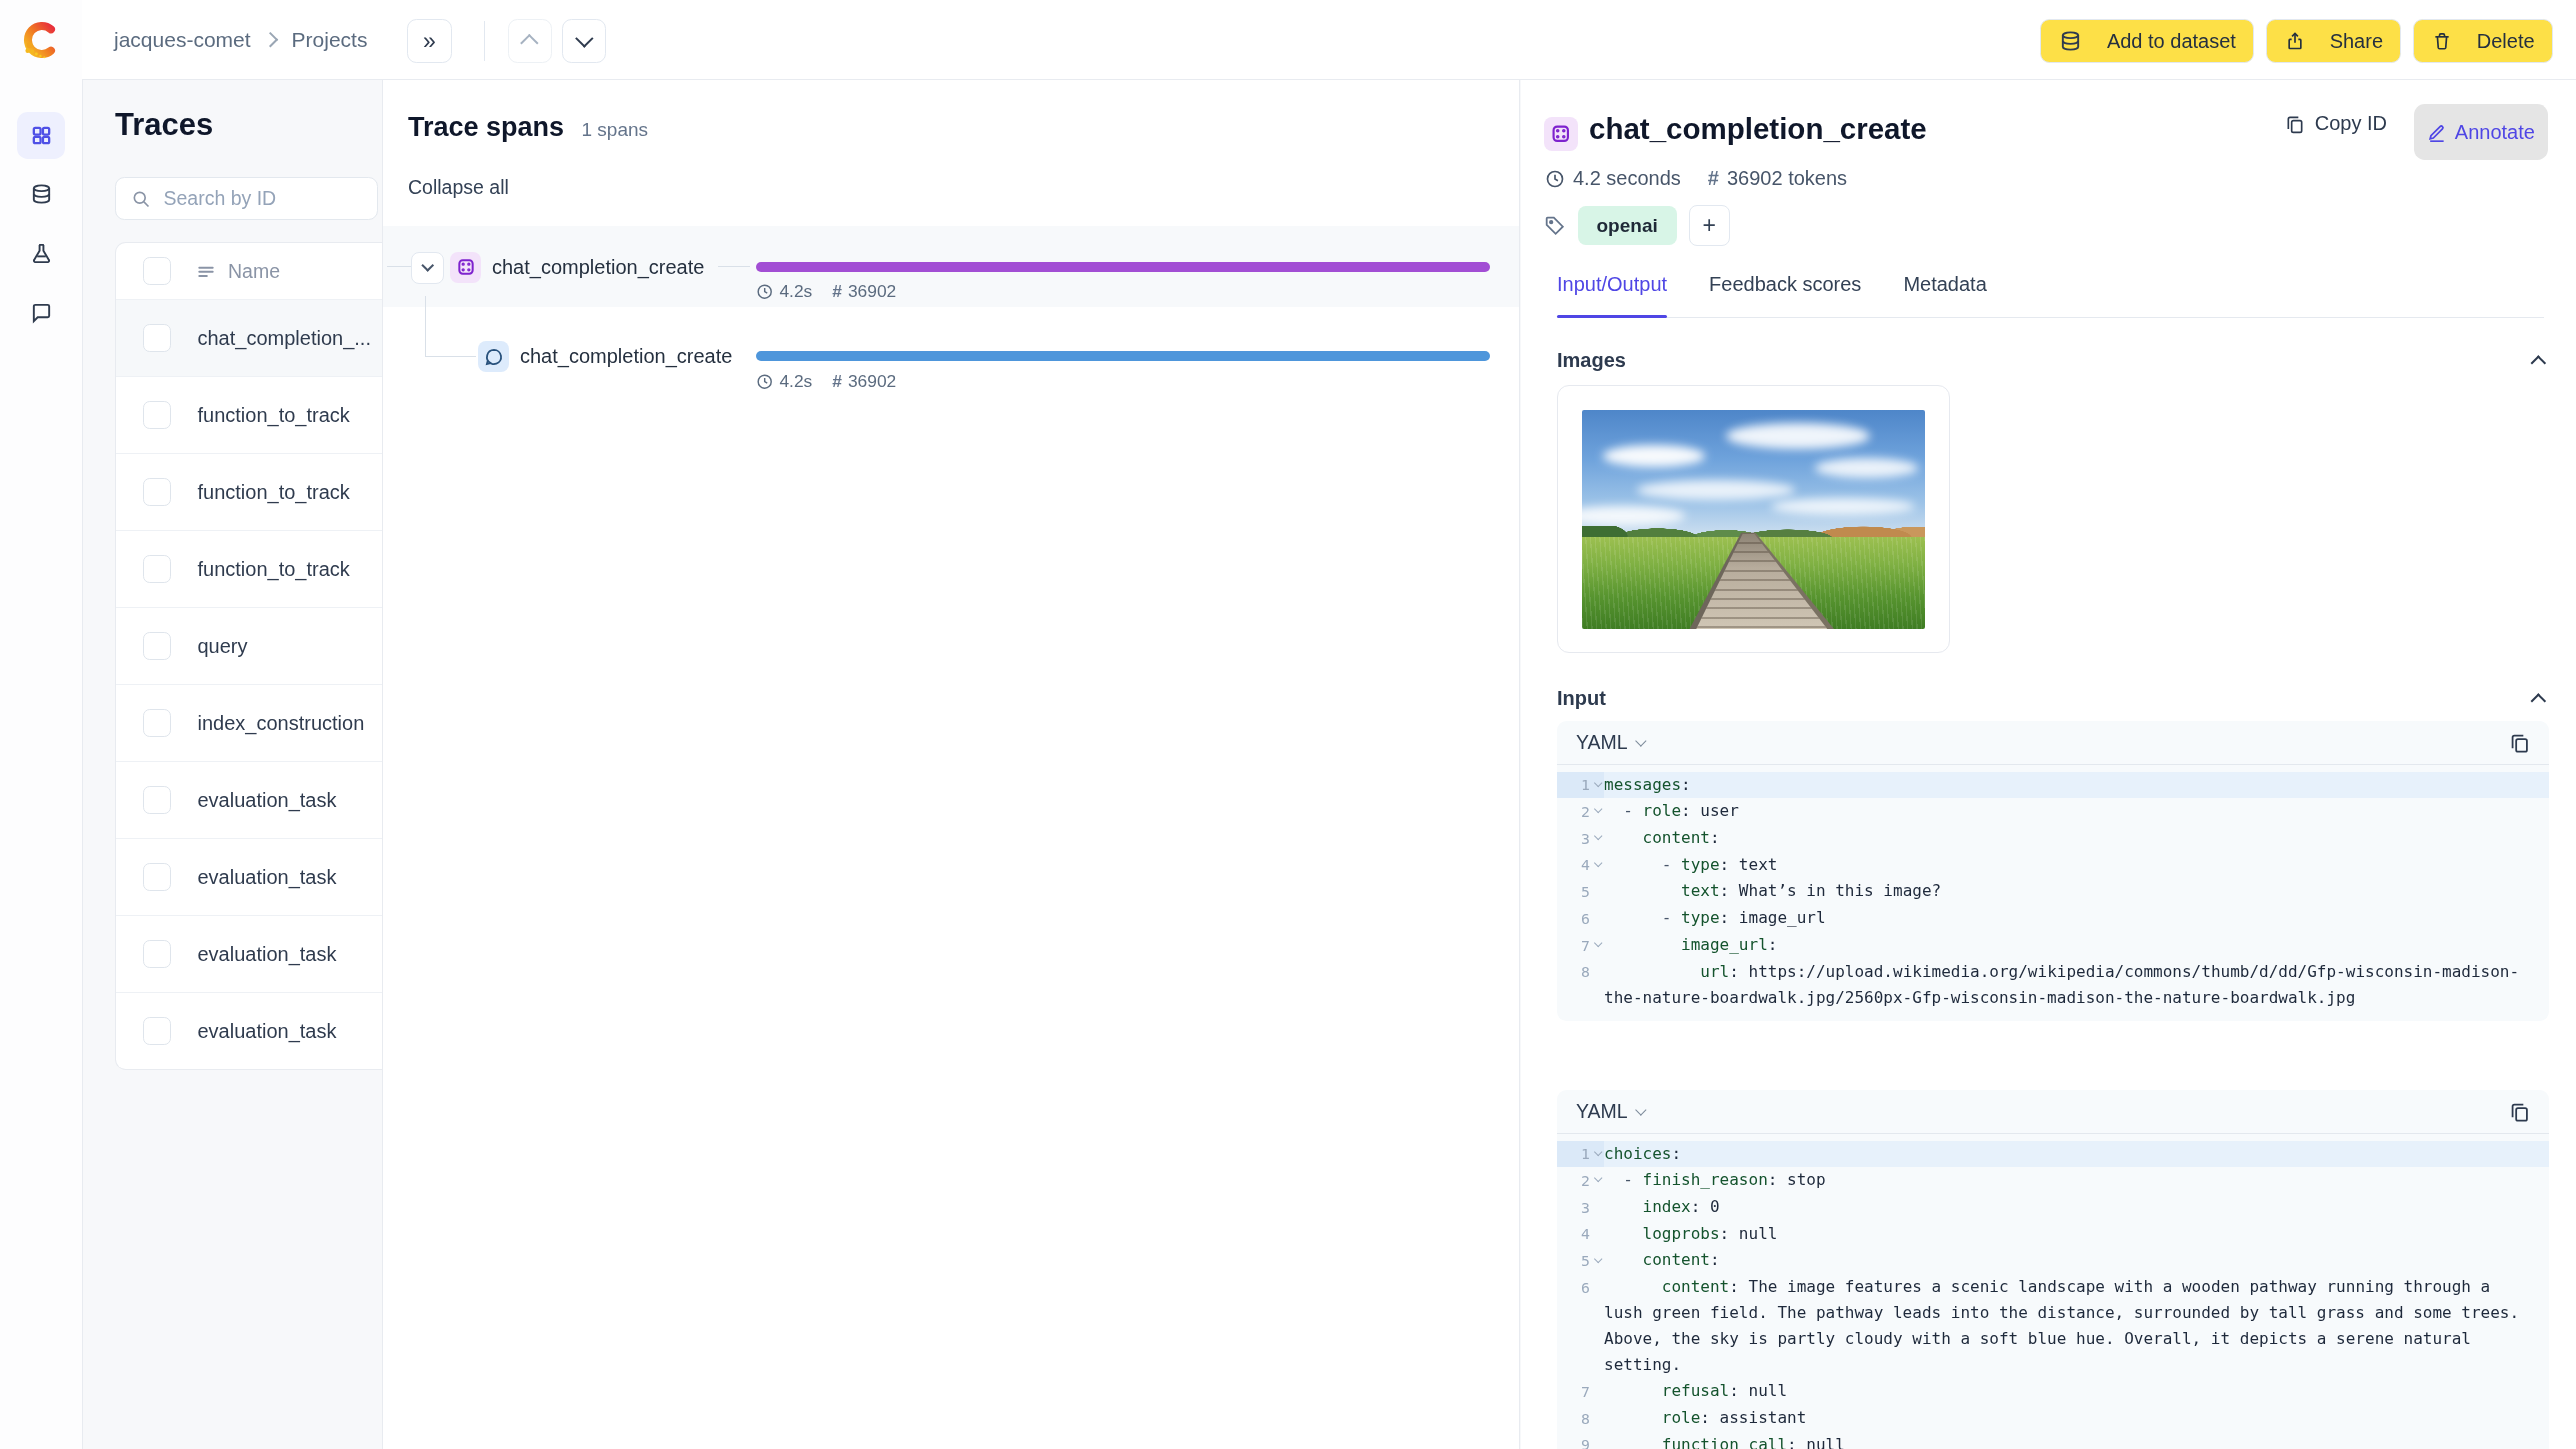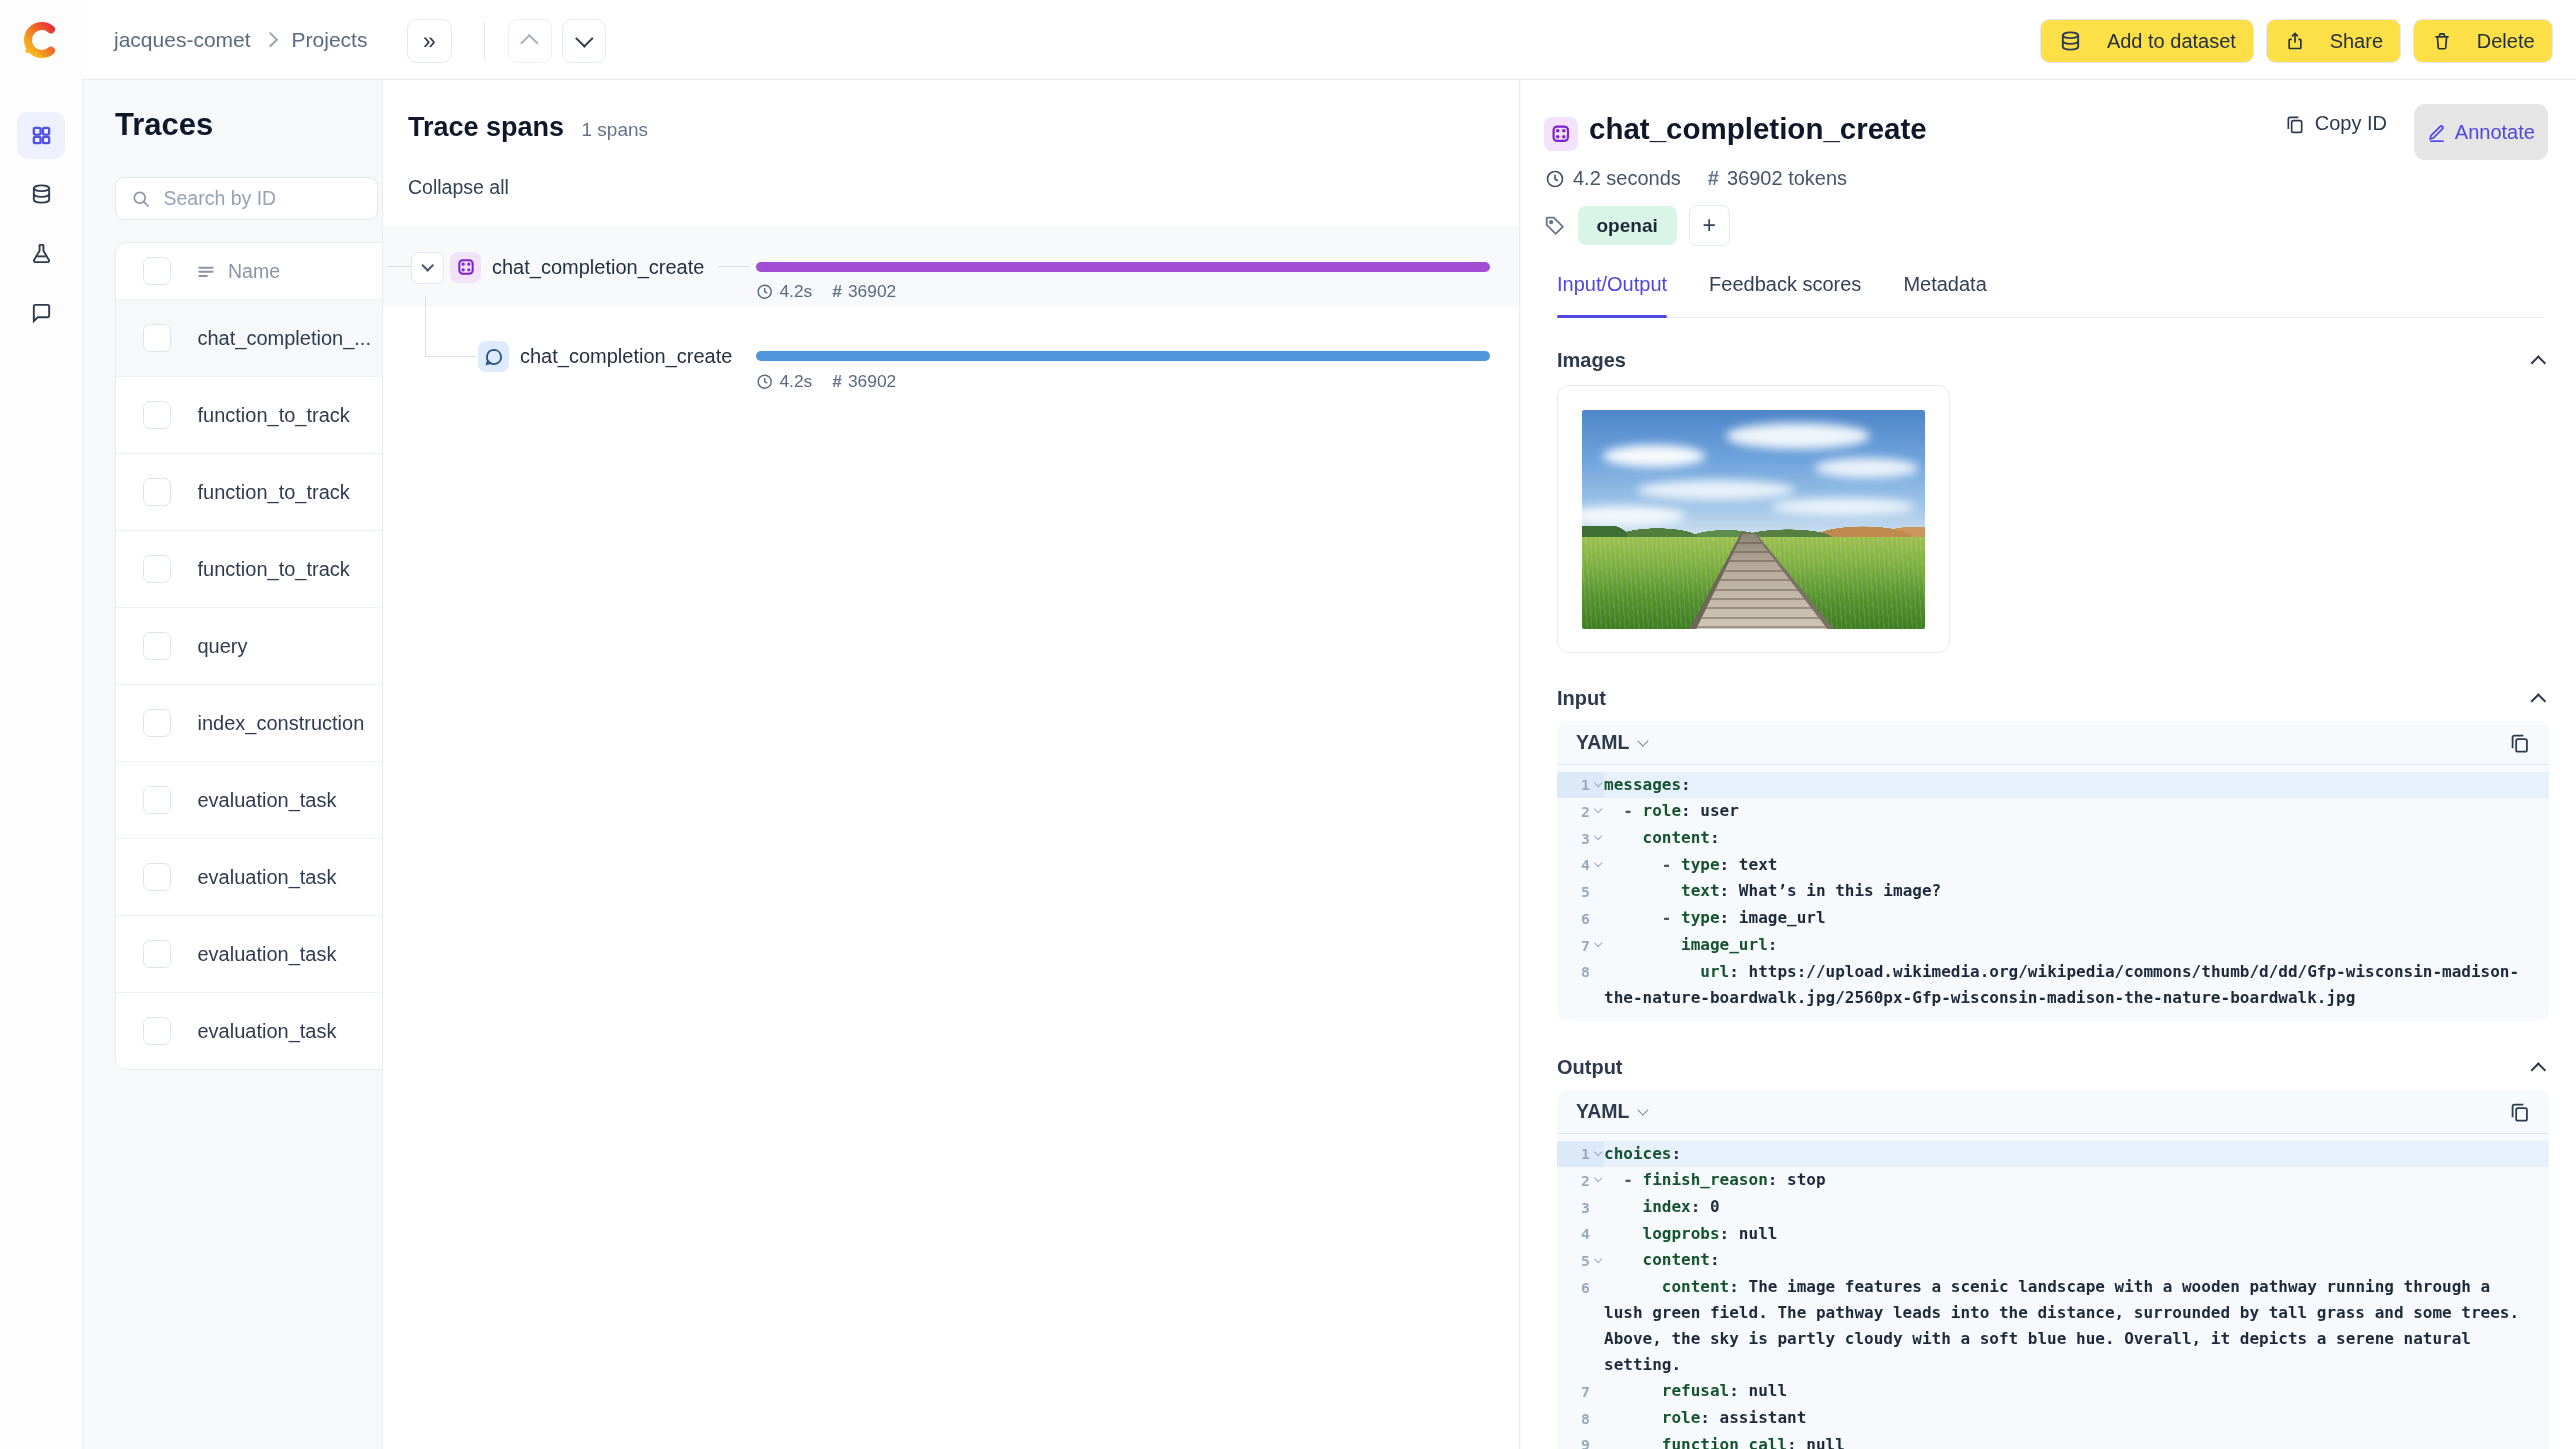--- a/index.html
+++ b/index.html
@@ -109,21 +109,21 @@
       radial-gradient(ellipse 87px 20px at 82% 58%,#C08A4E 55%,transparent 56%),
       radial-gradient(ellipse 60px 17.4px at 97% 52%,#C9975C 55%,transparent 56%);}
   .grass{position:absolute;left:0;right:0;top:58%;bottom:0;
     background:repeating-linear-gradient(86deg,rgba(255,255,255,.10) 0 1.3px,rgba(0,0,0,0) 1.3px 4.7px),
                linear-gradient(180deg,#9CC050 0%,#7FB043 30%,#57942F 65%,#3F7D23 100%);}
   .walk{position:absolute;inset:0;clip-path:polygon(47% 56%,50% 56%,72% 101%,33% 101%);
     background:repeating-linear-gradient(180deg,rgba(70,58,45,.35) 0 2px,rgba(0,0,0,0) 2px 9.4px),
                linear-gradient(180deg,#8C8274 56%,#B7AC9C 72%,#D0C6B5 100%);}
   .walkL{position:absolute;inset:0;clip-path:polygon(46.4% 56%,47.2% 56%,34.2% 101%,31% 101%);background:#6E665B;}
   .walkR{position:absolute;inset:0;clip-path:polygon(49.8% 56%,50.6% 56%,74% 101%,71% 101%);background:#7A7162;}
-  .codecard{position:absolute;left:36px;right:27px;background:#F7FAFC;border-radius:9.4px;overflow:hidden;font-weight:bold;}
+  .codecard{position:absolute;left:36px;right:27px;background:#F7FAFC;border-radius:9.4px;overflow:hidden;}
   .codehead{height:43px;display:flex;align-items:center;padding:0 19px;border-bottom:0.7px solid #E3E8EE;}
   .fmt{display:flex;align-items:center;gap:9.4px;font-size:19.5px;color:#2D3A4E;cursor:pointer;}
   .c-dd{width:6.7px;height:6.7px;border-right:1.7px solid #7C8A9A;border-bottom:1.7px solid #7C8A9A;transform:rotate(45deg);margin-bottom:3.4px;}
   .copybtn{margin-left:auto;cursor:pointer;display:flex;}
   .codebody{padding:6.7px 0 10.7px;font-family:"DejaVu Sans Mono",monospace;font-size:16px;line-height:26px;}
   .cl{display:flex;}
   .cl.hl{background:#E7F1FB;}
   .cl.hl .gut{background:#DBE9F8;}
   .gut{flex:0 0 47px;display:flex;justify-content:flex-end;align-items:flex-start;gap:3.4px;color:#9AA9BC;font-size:14.8px;padding-top:0.7px;}
   .gchev{width:10.7px;height:10.7px;position:relative;margin-top:6.7px;}
@@ -523,24 +523,20 @@
           <div class="cl">
             <div class="gut">
               <span>8</span>
               <span class="gchev"></span>
             </div>
             <div class="codeln"><span>          </span><span class="k">url</span><span>:</span><span> https://upload.wikimedia.org/wikipedia/commons/thumb/d/dd/Gfp-wisconsin-madison-the-nature-boardwalk.jpg/2560px-Gfp-wisconsin-madison-the-nature-boardwalk.jpg</span></div>
           </div>
         </div>
     </div>
 
-    <div class="sechead" style="top:974px;">
-      <span class="s">Output</span>
-      <span class="c-up-sm"></span>
-    </div>
     <div class="codecard" style="top:1010px;">
       <div class="codehead">
         <span class="fmt">
             <span>YAML</span>
             <span class="c-dd"></span>
           </span>
         <span class="copybtn">
           <svg width="21.5" height="21.5" viewBox="0 0 24 24" fill="none" stroke="#2D3A4E" stroke-width="2">
               <rect x="8" y="8" width="12" height="14" rx="2"></rect>
               <path d="M16 4H6a2 2 0 0 0-2 2v12"></path>

